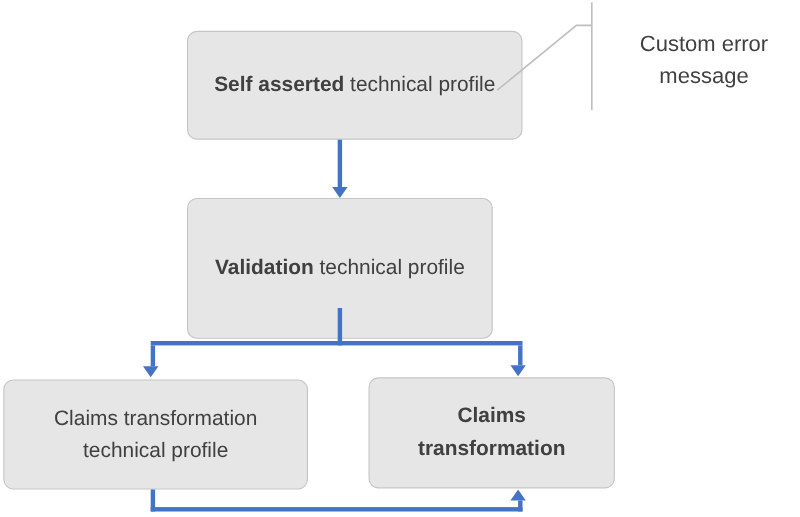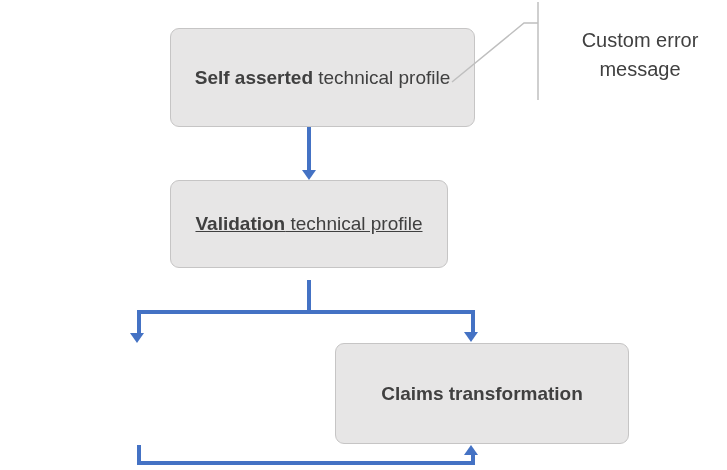--- a/index.html
+++ b/index.html
@@ -21,23 +21,23 @@
     align-items: center;
     justify-content: center;
     text-align: center;
     padding: 10px 20px;
     font-size: 19px;
     line-height: 1.55;
     color: var(--text, #404040);
   }
   .node .b { font-weight: 700; }
   #node-top    { left: 170px; top: 28px;  width: 305px; height: 99px; }
-  #node-mid    { left: 170px; top: 180px; width: 278px; height: 88px; text-decoration: underline; }
+  #node-mid    { left: 170px; top: 180px; width: 278px; height: 128px; }
   #node-bleft  { left: 3px;   top: 345px; width: 277px; height: 100px; }
-  #node-bright { left: 335px; top: 343px; width: 294px; height: 101px; }
+  #node-bright { left: 335px; top: 343px; width: 224px; height: 101px; }
 
   .conn { position: absolute; background: var(--connector-blue, #4472C4); }
   .arrow-down {
     position: absolute; width: 0; height: 0;
     border-left: 7px solid transparent;
     border-right: 7px solid transparent;
     border-top: 10px solid var(--connector-blue, #4472C4);
   }
   .arrow-up {
     position: absolute; width: 0; height: 0;
@@ -74,20 +74,23 @@
 <div class="canvas">
 
   <div class="node" id="node-top">
     <span><span class="b">Self asserted</span><span> technical profile</span></span>
   </div>
 
   <div class="node" id="node-mid">
     <span><span class="b">Validation</span><span> technical profile</span></span>
   </div>
 
+  <div class="node" id="node-bleft">
+    <span><span class="b"></span><span>Claims transformation technical profile</span></span>
+  </div>
 
   <div class="node" id="node-bright">
     <span><span class="b">Claims transformation</span><span></span></span>
   </div>
 
   <div class="conn" id="c1v"></div>
   <div class="arrow-down" id="c1a"></div>
 
   <div class="conn" id="c2v"></div>
   <div class="conn" id="cbr"></div>

